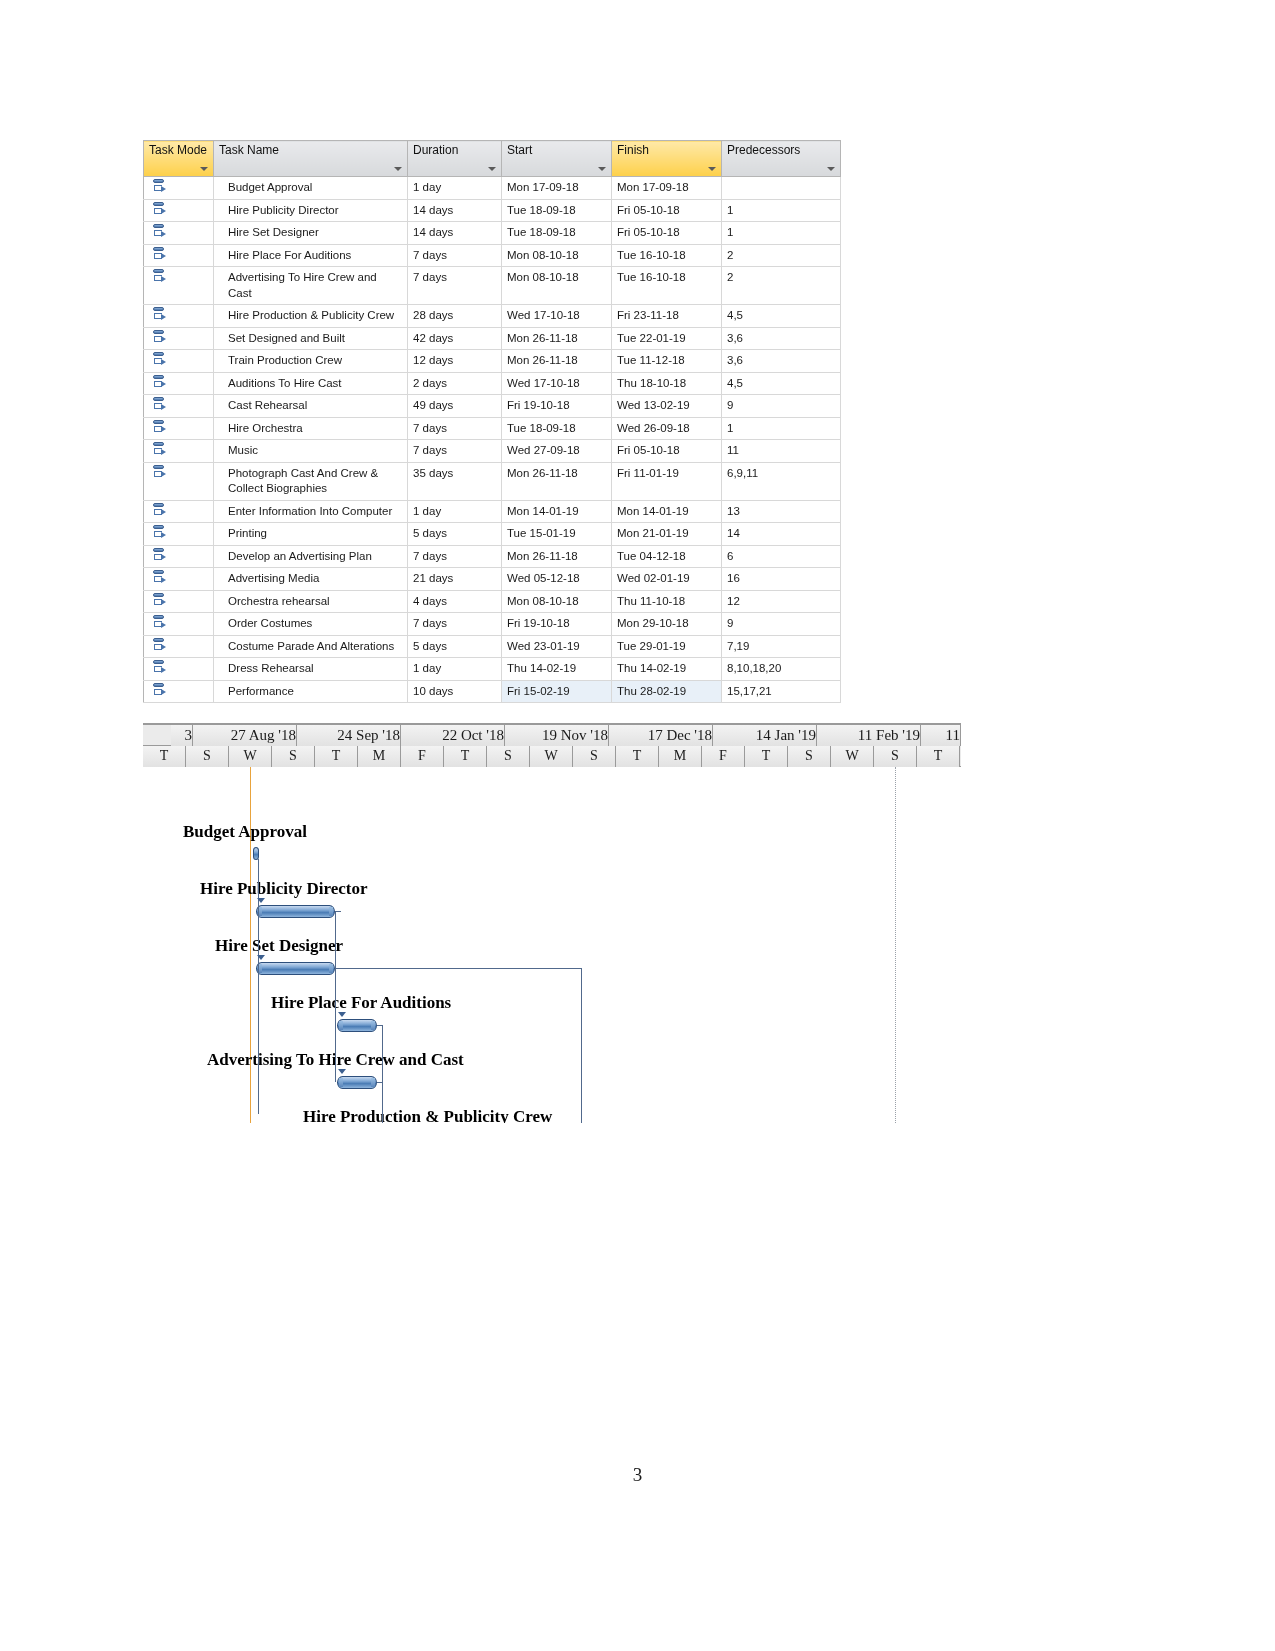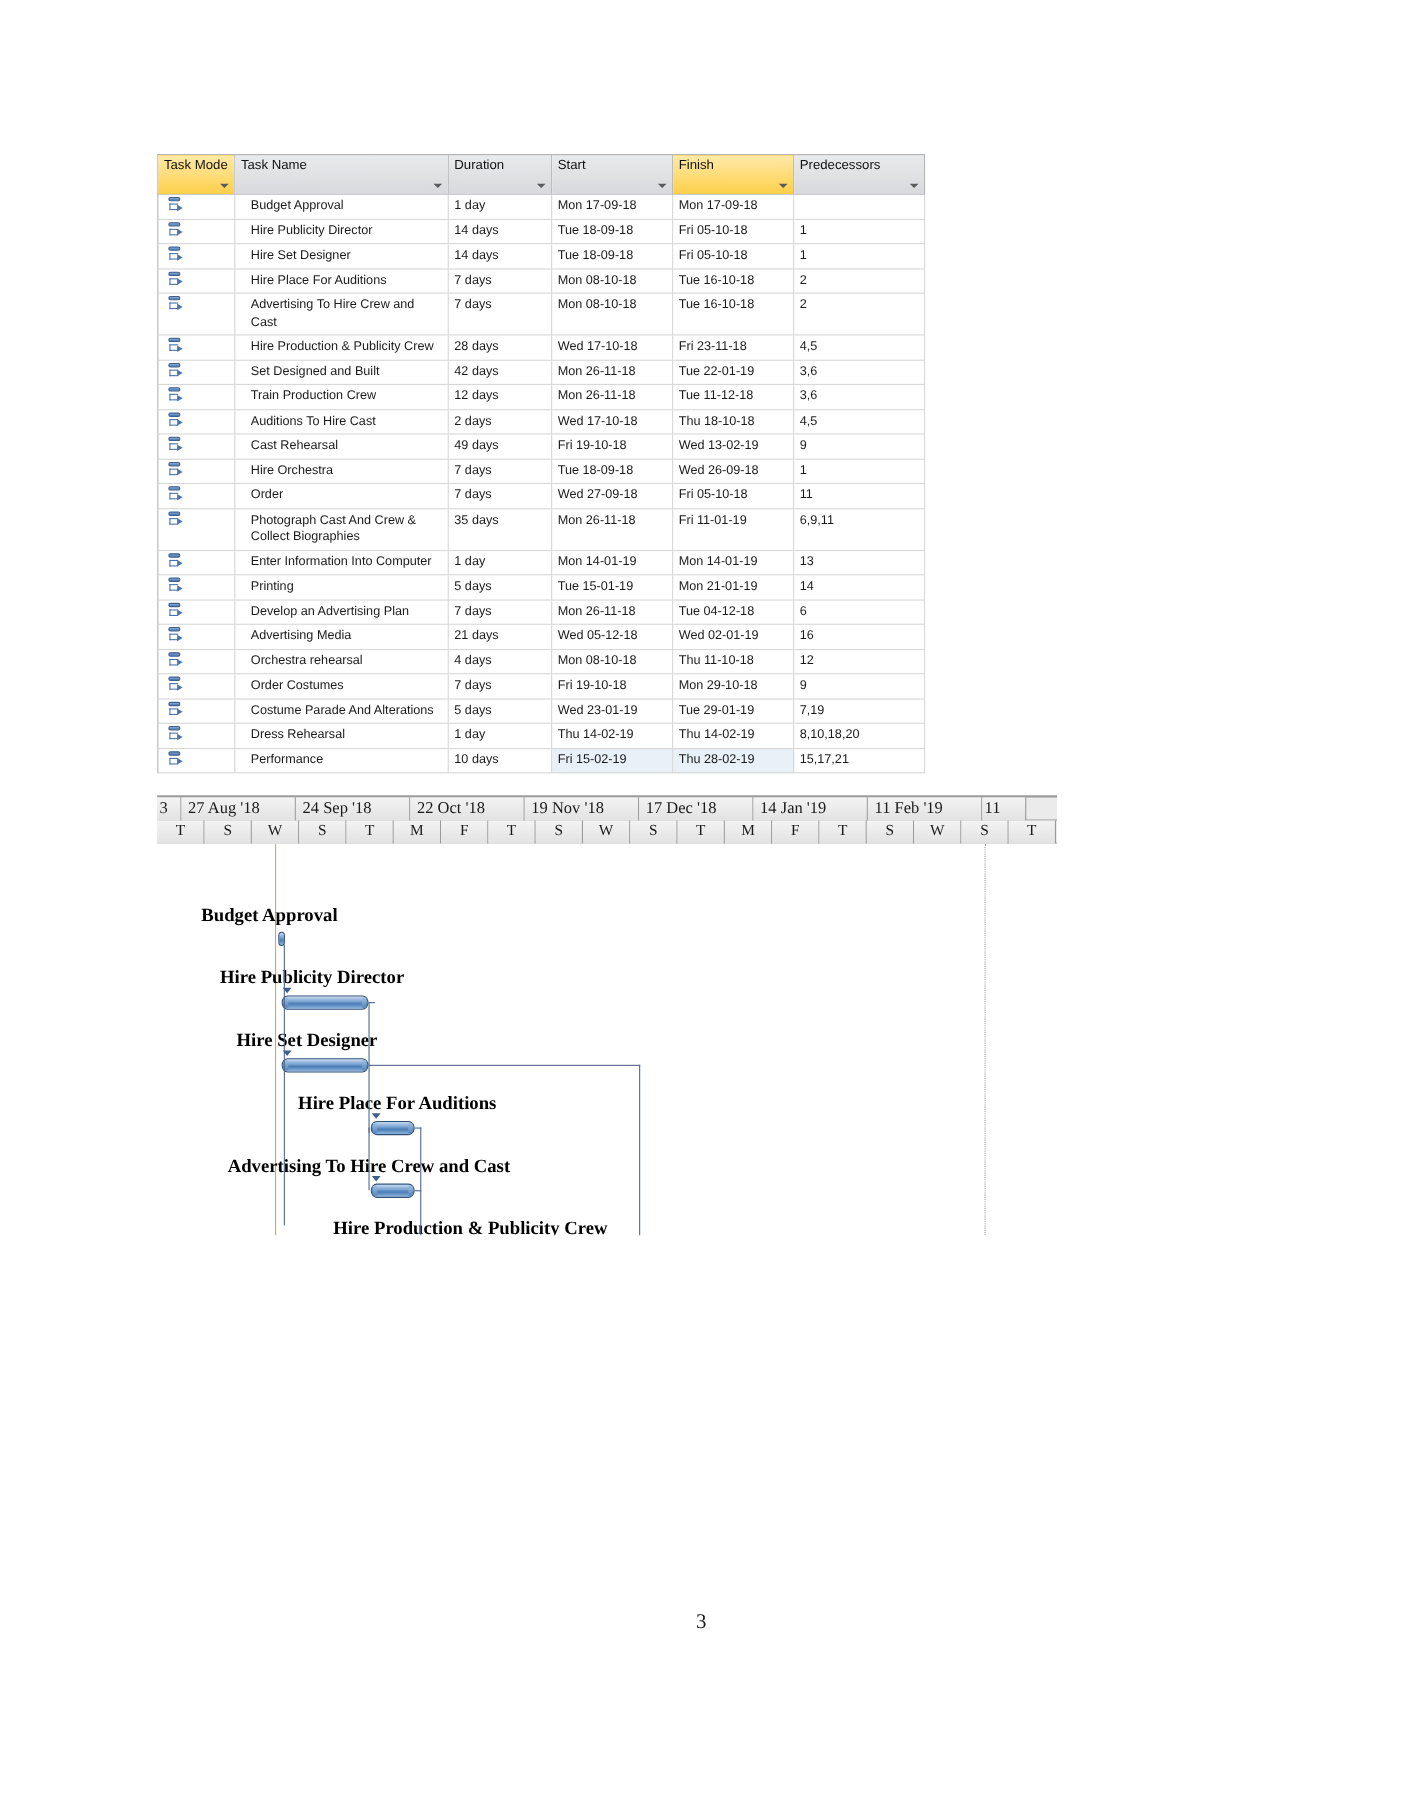--- a/index.html
+++ b/index.html
@@ -131,21 +131,21 @@
     box-sizing: border-box;
     background: #ebebeb;
   }
   .ts-row {
     position: relative;
     height: 21px;
     box-sizing: border-box;
     white-space: nowrap;
     font-size: 0;
   }
-  .ts-row.months { border-bottom: 1px solid #9a9a9a; }
+  .ts-row.months { border-bottom: 1px solid #9a9a9a; text-align: right; }
   .ts-row.days   { border-bottom: 1px solid #9a9a9a; }
   .ts-cell {
     display: inline-block;
     box-sizing: border-box;
     height: 21px;
     line-height: 20px;
     border-right: 1px solid #9a9a9a;
     background: linear-gradient(to bottom,#f3f3f3 0%, #e2e2e2 100%);
     font-family: "Liberation Serif", serif;
     font-size: 15px;
@@ -359,21 +359,21 @@
         <tr>
           <td class="mode-cell"><span class="mode-icon"><span class="bar1"></span><span class="arr"></span><span class="arrhead"></span></span></td>
           <td class="name-cell">Hire Orchestra</td>
           <td>7 days</td>
           <td>Tue 18-09-18</td>
           <td>Wed 26-09-18</td>
           <td>1</td>
         </tr>
         <tr>
           <td class="mode-cell"><span class="mode-icon"><span class="bar1"></span><span class="arr"></span><span class="arrhead"></span></span></td>
-          <td class="name-cell">Order</td>
+          <td class="name-cell">Music</td>
           <td>7 days</td>
           <td>Wed 27-09-18</td>
           <td>Fri 05-10-18</td>
           <td>11</td>
         </tr>
         <tr>
           <td class="mode-cell"><span class="mode-icon"><span class="bar1"></span><span class="arr"></span><span class="arrhead"></span></span></td>
           <td class="name-cell">Photograph Cast And Crew &amp; Collect Biographies</td>
           <td>35 days</td>
           <td>Mon 26-11-18</td>

